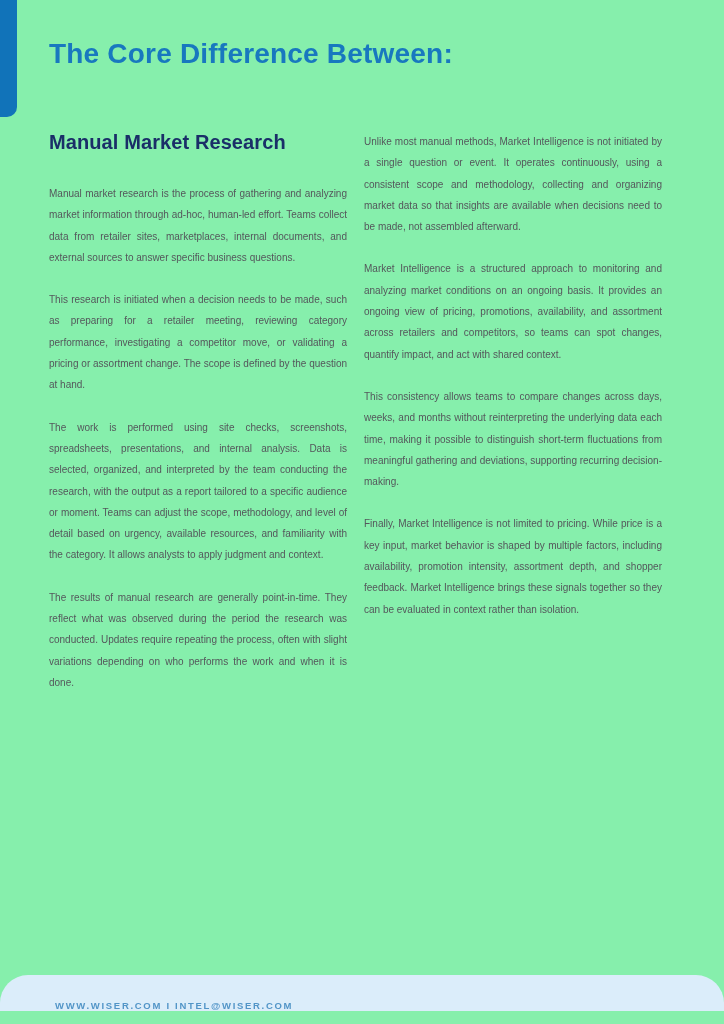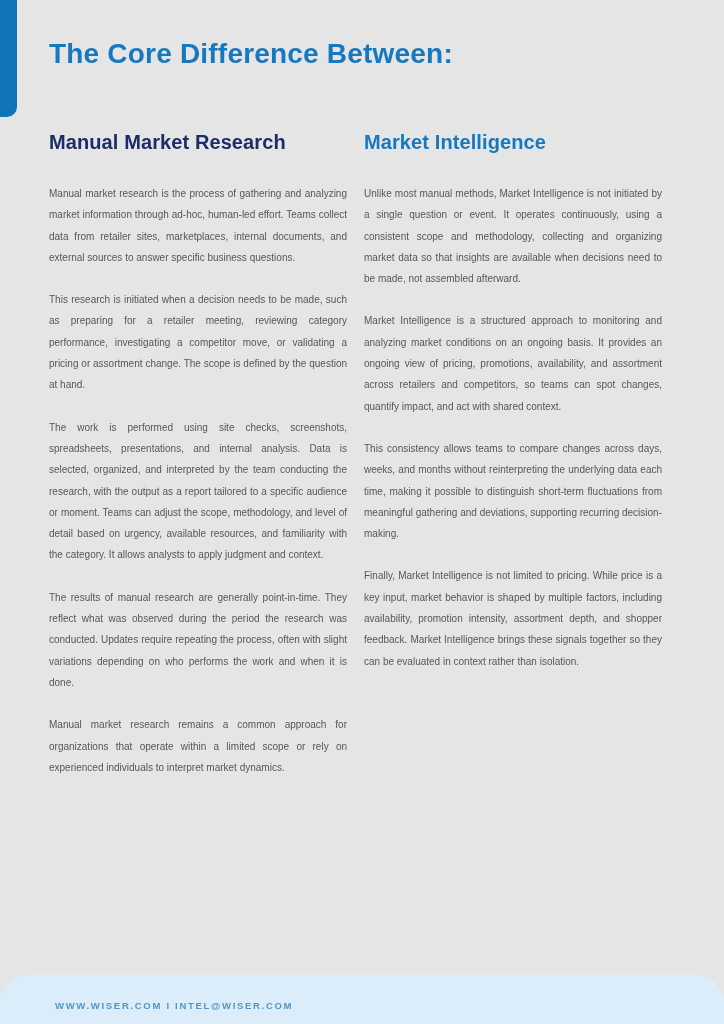--- a/index.html
+++ b/index.html
@@ -1,20 +1,20 @@
 <!DOCTYPE html>
 <html><head>
 <meta charset="utf-8">
 <style>
   html, body { margin: 0; padding: 0; background: #ffffff; }
   .page {
     position: relative;
     width: 724px;
     height: 1024px;
-    background: #e5e5e5;
+    background: #86efac;
     font-family: "Liberation Sans", sans-serif;
     overflow: hidden;
   }
   .accent-bar {
     position: absolute;
     left: 0; top: 0;
     width: 17px; height: 117px;
     background: #1173B9;
     border-bottom-right-radius: 10px;
   }
@@ -47,25 +47,25 @@
     margin: 0 0 21px 0;
     font-size: 10px;
     line-height: 21.3px;
     color: #54575B;
     text-align: justify;
   }
   .body-para:last-child { margin-bottom: 0; }
   .footer {
     position: absolute;
     left: 0; top: 975px;
-    width: 724px; height: 49px;
+    width: 724px; height: 36px;
     background: #DBEDFA;
     border-radius: 28px 28px 0 0;
     display: flex;
-    align-items: center;
+    align-items: flex-end;
     justify-content: space-between;
     padding: 12px 54px 0 55px;
     box-sizing: border-box;
   }
   .footer-text {
     font-size: 9.5px;
     font-weight: bold;
     letter-spacing: 1.7px;
     color: #5295C7;
     text-transform: uppercase;
@@ -82,25 +82,23 @@
   <h1 class="page-title">The Core Difference Between:</h1>
 
   <div class="columns">
 
     <div class="column">
       <h2 class="col-heading navy">Manual Market Research</h2>
       <p class="body-para">Manual market research is the process of gathering and analyzing market information through ad-hoc, human-led effort. Teams collect data from retailer sites, marketplaces, internal documents, and external sources to answer specific business questions.</p>
       <p class="body-para">This research is initiated when a decision needs to be made, such as preparing for a retailer meeting, reviewing category performance, investigating a competitor move, or validating a pricing or assortment change. The scope is defined by the question at hand.</p>
       <p class="body-para">The work is performed using site checks, screenshots, spreadsheets, presentations, and internal analysis. Data is selected, organized, and interpreted by the team conducting the research, with the output as a report tailored to a specific audience or moment. Teams can adjust the scope, methodology, and level of detail based on urgency, available resources, and familiarity with the category. It allows analysts to apply judgment and context.</p>
       <p class="body-para">The results of manual research are generally point-in-time. They reflect what was observed during the period the research was conducted. Updates require repeating the process, often with slight variations depending on who performs the work and when it is done.</p>
-      <p class="body-para">Manual market research remains a common approach for organizations that operate within a limited scope or rely on experienced individuals to interpret market dynamics.</p>
     </div>
 
     <div class="column">
-      <h2 class="col-heading blue">Market Intelligence</h2>
       <p class="body-para">Unlike most manual methods, Market Intelligence is not initiated by a single question or event. It operates continuously, using a consistent scope and methodology, collecting and organizing market data so that insights are available when decisions need to be made, not assembled afterward.</p>
       <p class="body-para">Market Intelligence is a structured approach to monitoring and analyzing market conditions on an ongoing basis. It provides an ongoing view of pricing, promotions, availability, and assortment across retailers and competitors, so teams can spot changes, quantify impact, and act with shared context.</p>
       <p class="body-para">This consistency allows teams to compare changes across days, weeks, and months without reinterpreting the underlying data each time, making it possible to distinguish short-term fluctuations from meaningful gathering and deviations, supporting recurring decision-making.</p>
       <p class="body-para">Finally, Market Intelligence is not limited to pricing. While price is a key input, market behavior is shaped by multiple factors, including availability, promotion intensity, assortment depth, and shopper feedback. Market Intelligence brings these signals together so they can be evaluated in context rather than isolation.</p>
     </div>
 
   </div>
 
   <div class="footer">
     <span class="footer-text">WWW.WISER.COM I INTEL@WISER.COM</span>

